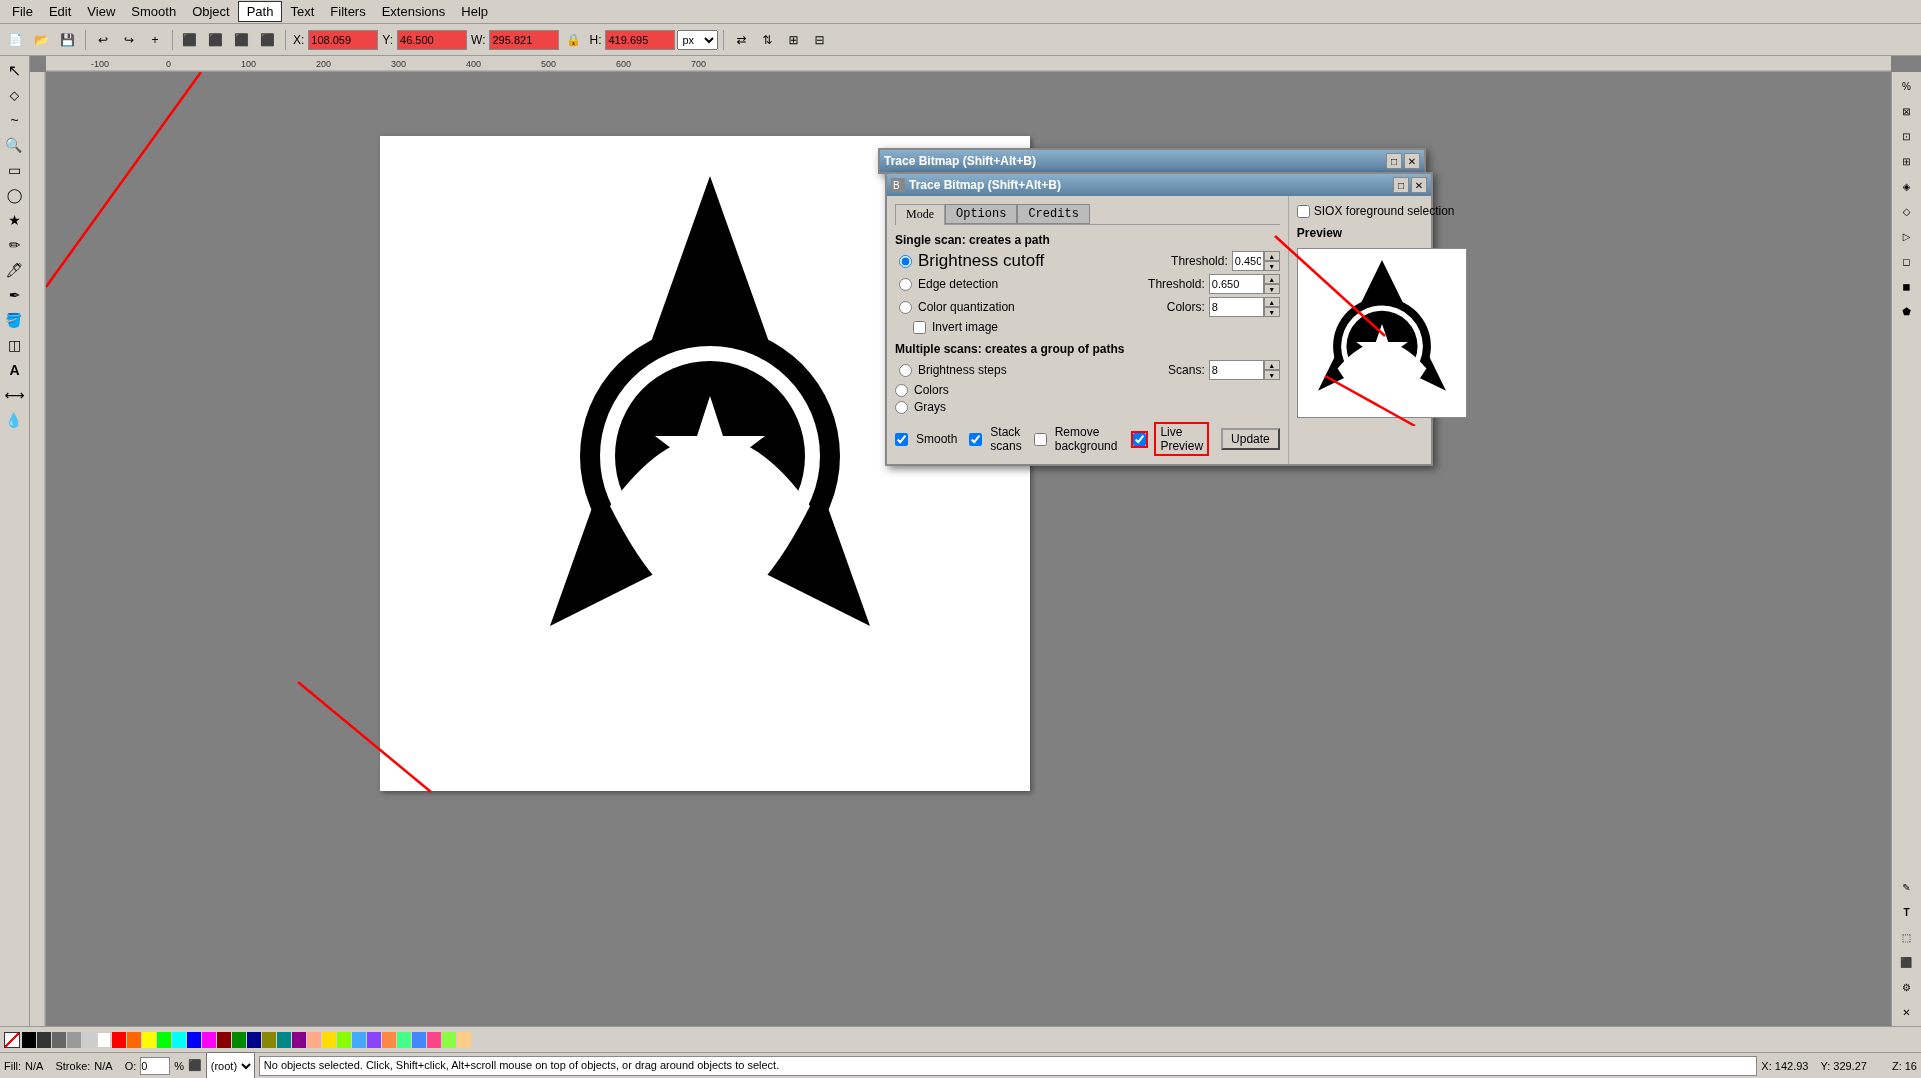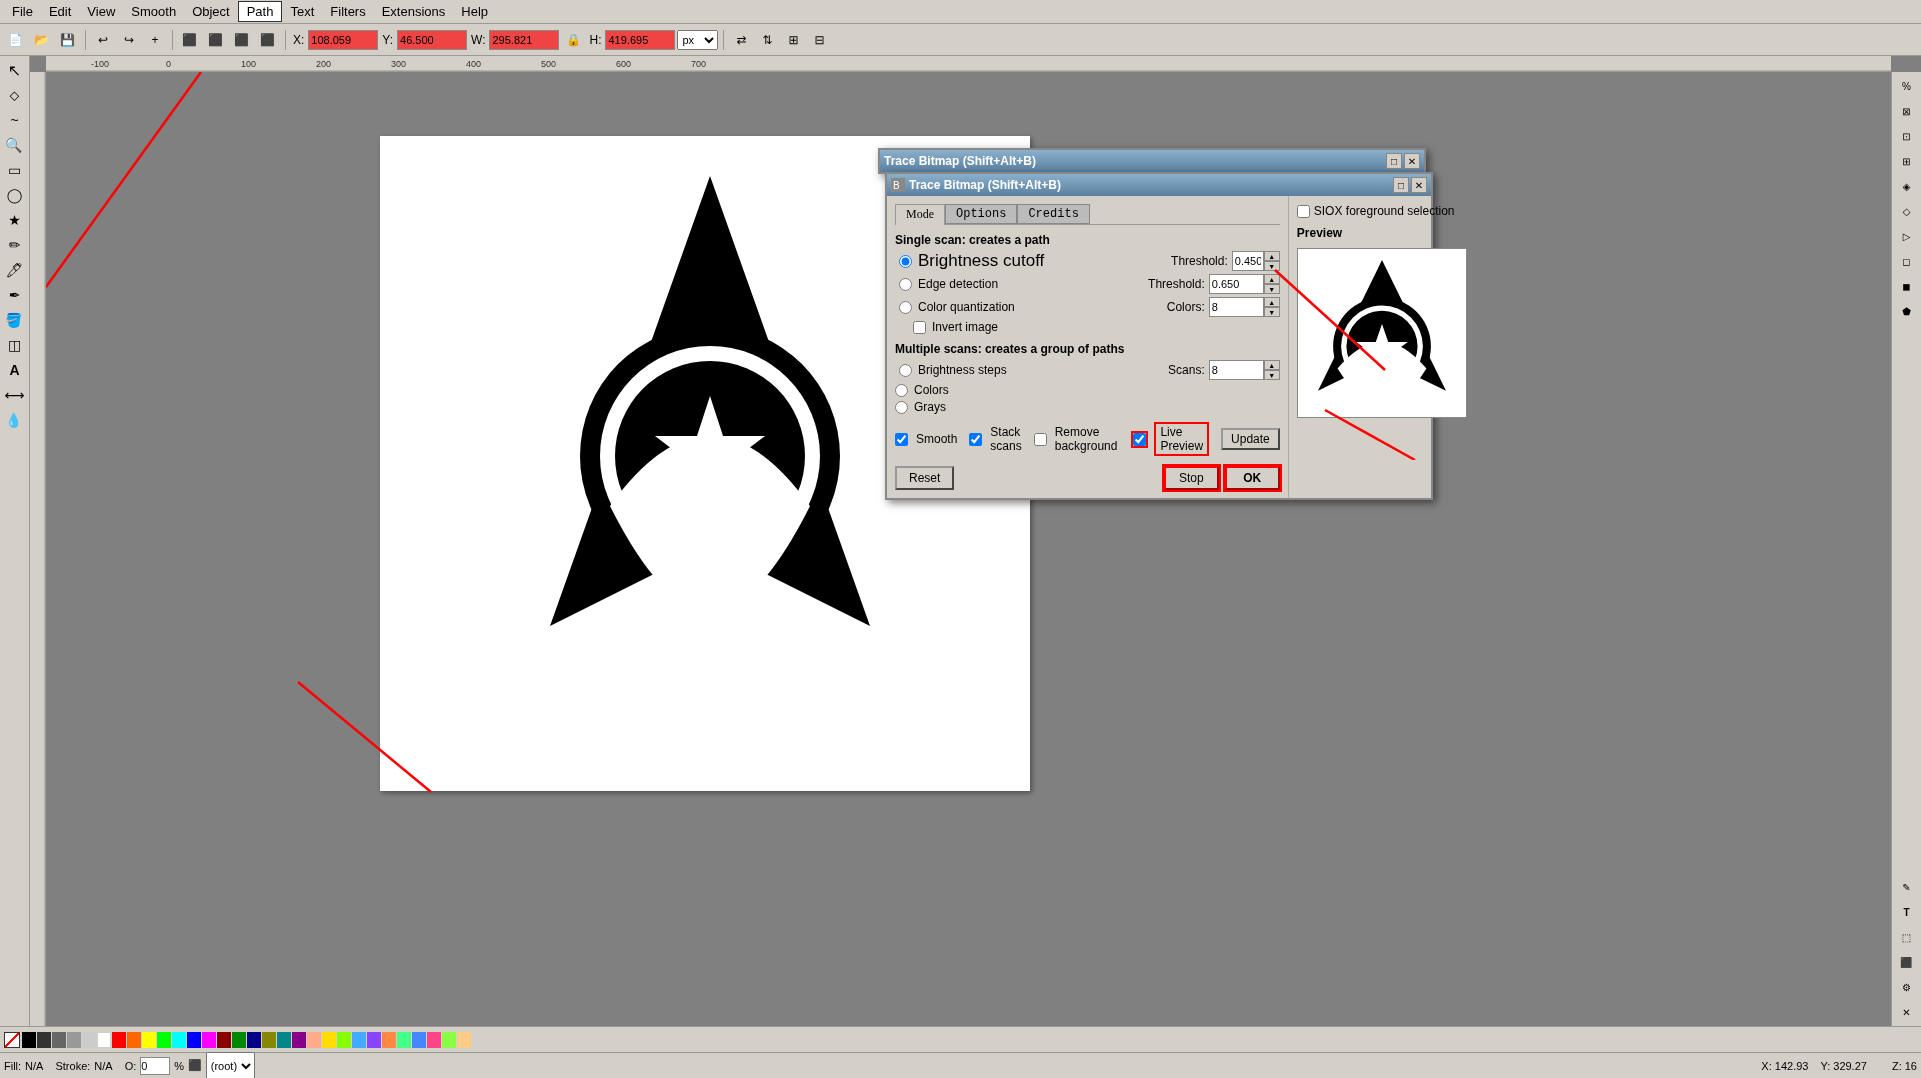--- a/index.html
+++ b/index.html
@@ -245,20 +245,21 @@
   <span style="font-size:11px;">N/A</span>
   <span style="font-size:11px;margin-left:8px;">Stroke:</span>
   <span style="font-size:11px;">N/A</span>
   <span style="font-size:11px;margin-left:8px;">O:</span>
   <input type="text" value="0" style="width: 30px; height: 18px; font-size: 11px; border: 1px solid rgb(136, 136, 136);">
   <span style="font-size:11px;">%</span>
   <span style="font-size:11px;">⬛</span>
   <select style="height:28px;font-size:11px;">
     <option>(root)</option>
   </select>
+  <div style="flex:1;border:1px solid #888;background:white;padding:2px 4px;height:20px;font-size:11px;overflow:hidden;white-space:nowrap;">No objects selected. Click, Shift+click, Alt+scroll mouse on top of objects, or drag around objects to select.</div>
   <span style="font-size:11px;margin-left:auto;">X: 142.93</span>
   <span style="font-size:11px;margin-left:8px;">Y: 329.27</span>
   <span style="font-size:11px;margin-left:21px;">Z: 16</span>
 </div>
 
 <div id="trace-dialog-1" style="position:fixed;top:148px;left:878px;width:548px;z-index:50;">
   <div class="window-frame">
     <div class="titlebar tb-outer" style="height:22px;display:flex;align-items:center;justify-content:space-between;padding:0 4px;">
       <div class="titlebar-left">
         <span style="color:white;font-size:12px;font-weight:bold;">Trace Bitmap (Shift+Alt+B)</span>
@@ -367,26 +368,20 @@
           <input type="checkbox" checked="" style="margin-left: 4px;">
           <label style="font-size:12px;">Stack scans</label>
           <input type="checkbox" style="margin-left: 4px;">
           <label style="font-size:12px;">Remove background</label>
 
           <input type="checkbox" checked="" style="margin-left: 8px; outline: red solid 2px;">
           <span style="font-size:12px;border:2px solid red;padding:1px 4px;">Live Preview</span>
           <button style="padding:2px 8px;background:#d4d0c8;border:2px outset #999;cursor:pointer;font-size:12px;margin-left:4px;">Update</button>
         </div>
 
-        <div style="display:flex;align-items:center;gap:6px;margin-top:10px;justify-content:flex-start;">
-          <button style="padding:3px 12px;background:#d4d0c8;border:2px outset #999;cursor:pointer;font-size:12px;min-width:55px;">Reset</button>
-          <div style="flex:1;"></div>
-          <button style="padding:3px 12px;background:#d4d0c8;border:2px outset red;cursor:pointer;font-size:12px;min-width:55px;outline:2px solid red;">Stop</button>
-          <button style="padding:3px 12px;background:#d4d0c8;border:2px outset red;cursor:pointer;font-size:12px;min-width:55px;outline:2px solid red;font-weight:bold;">OK</button>
-        </div>
       </div>
 
       <div style="width:200px;padding:8px;">
 
         <div style="display:flex;align-items:center;margin-bottom:8px;">
           <input type="checkbox" style="margin-right: 4px;">
           <label style="font-size:12px;">SIOX foreground selection</label>
         </div>
 
         <div class="preview-title" style="font-weight:bold;font-size:12px;margin-bottom:8px;">Preview</div>

